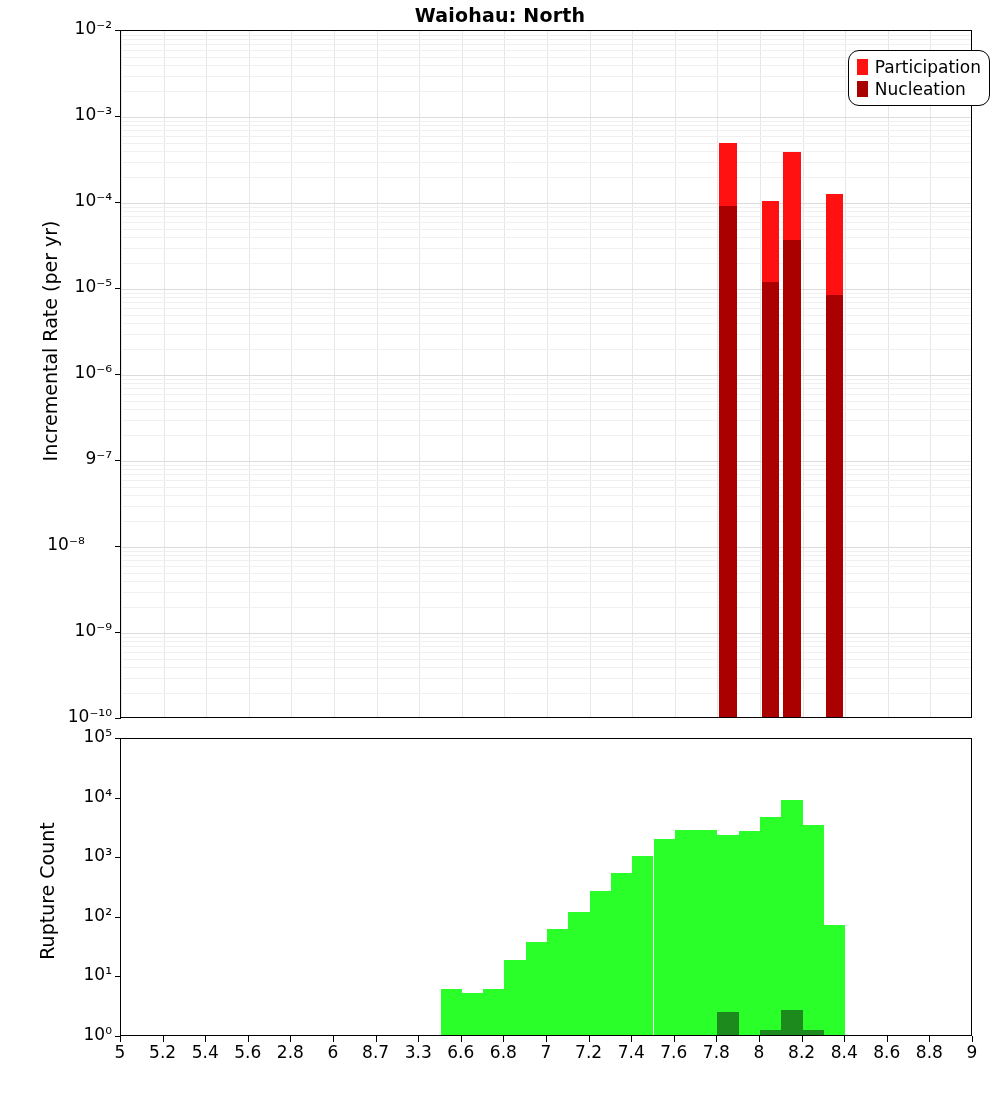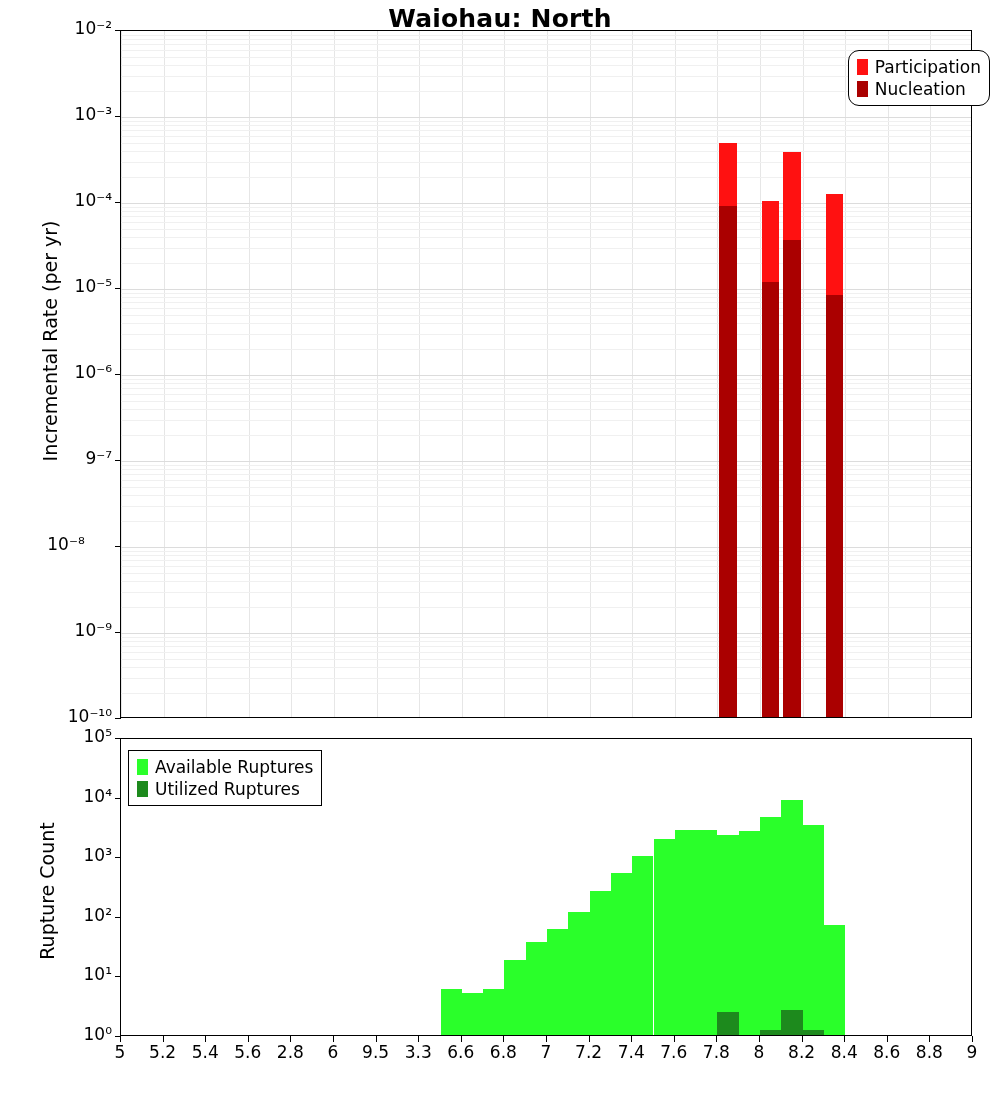--- a/index.html
+++ b/index.html
@@ -9,21 +9,21 @@
     font-family:"DejaVu Sans", sans-serif;
     color:#000;
     position:relative;
     overflow:hidden;
   }
   .figure{position:absolute;left:0;top:0;width:1000px;height:1100px;}
 
   
   #chart-title{
     position:absolute;left:0;top:4px;width:1000px;
-    text-align:center;font-size:25px;font-weight:bold;
+    text-align:center;font-size:19px;font-weight:bold;
     letter-spacing:0.2px;
   }
   #ylabel-top{
     position:absolute;
     left:-150px;top:330px;width:400px;
     transform:rotate(-90deg);
     text-align:center;font-size:19px;
   }
   #ylabel-bottom{
     position:absolute;
@@ -261,21 +261,21 @@
       <div class="xtick-label" style="left: 132.6px; width: 60px; top: 1042px;">5.2</div>
       <div class="tick" style="left: 162.6px; top: 1036px; width: 1px; height: 6px;"></div>
       <div class="xtick-label" style="left: 175.2px; width: 60px; top: 1042px;">5.4</div>
       <div class="tick" style="left: 205.2px; top: 1036px; width: 1px; height: 6px;"></div>
       <div class="xtick-label" style="left: 217.8px; width: 60px; top: 1042px;">5.6</div>
       <div class="tick" style="left: 247.8px; top: 1036px; width: 1px; height: 6px;"></div>
       <div class="xtick-label" style="left: 260.4px; width: 60px; top: 1042px;">2.8</div>
       <div class="tick" style="left: 290.4px; top: 1036px; width: 1px; height: 6px;"></div>
       <div class="xtick-label" style="left: 303px; width: 60px; top: 1042px;">6</div>
       <div class="tick" style="left: 333px; top: 1036px; width: 1px; height: 6px;"></div>
-      <div class="xtick-label" style="left: 345.6px; width: 60px; top: 1042px;">9.5</div>
+      <div class="xtick-label" style="left: 345.6px; width: 60px; top: 1042px;">8.7</div>
       <div class="tick" style="left: 375.6px; top: 1036px; width: 1px; height: 6px;"></div>
       <div class="xtick-label" style="left: 388.2px; width: 60px; top: 1042px;">3.3</div>
       <div class="tick" style="left: 418.2px; top: 1036px; width: 1px; height: 6px;"></div>
       <div class="xtick-label" style="left: 430.8px; width: 60px; top: 1042px;">6.6</div>
       <div class="tick" style="left: 460.8px; top: 1036px; width: 1px; height: 6px;"></div>
       <div class="xtick-label" style="left: 473.4px; width: 60px; top: 1042px;">6.8</div>
       <div class="tick" style="left: 503.4px; top: 1036px; width: 1px; height: 6px;"></div>
       <div class="xtick-label" style="left: 516px; width: 60px; top: 1042px;">7</div>
       <div class="tick" style="left: 546px; top: 1036px; width: 1px; height: 6px;"></div>
       <div class="xtick-label" style="left: 558.6px; width: 60px; top: 1042px;">7.2</div>
@@ -292,24 +292,14 @@
       <div class="tick" style="left: 801.6px; top: 1036px; width: 1px; height: 6px;"></div>
       <div class="xtick-label" style="left: 814.2px; width: 60px; top: 1042px;">8.4</div>
       <div class="tick" style="left: 844.2px; top: 1036px; width: 1px; height: 6px;"></div>
       <div class="xtick-label" style="left: 856.8px; width: 60px; top: 1042px;">8.6</div>
       <div class="tick" style="left: 886.8px; top: 1036px; width: 1px; height: 6px;"></div>
       <div class="xtick-label" style="left: 899.4px; width: 60px; top: 1042px;">8.8</div>
       <div class="tick" style="left: 929.4px; top: 1036px; width: 1px; height: 6px;"></div>
       <div class="xtick-label" style="left: 942px; width: 60px; top: 1042px;">9</div>
       <div class="tick" style="left: 972px; top: 1036px; width: 1px; height: 6px;"></div>
     </div>
-  <div id="legend-bottom" class="legend">
-      <div class="legend-row">
-        <span class="swatch" style="background: rgb(42, 255, 42);"></span>
-        <span>Available Ruptures</span>
-      </div>
-      <div class="legend-row">
-        <span class="swatch" style="background: rgb(29, 138, 29);"></span>
-        <span>Utilized Ruptures</span>
-      </div>
-    </div>
 
 </div>
 
 </body></html>

